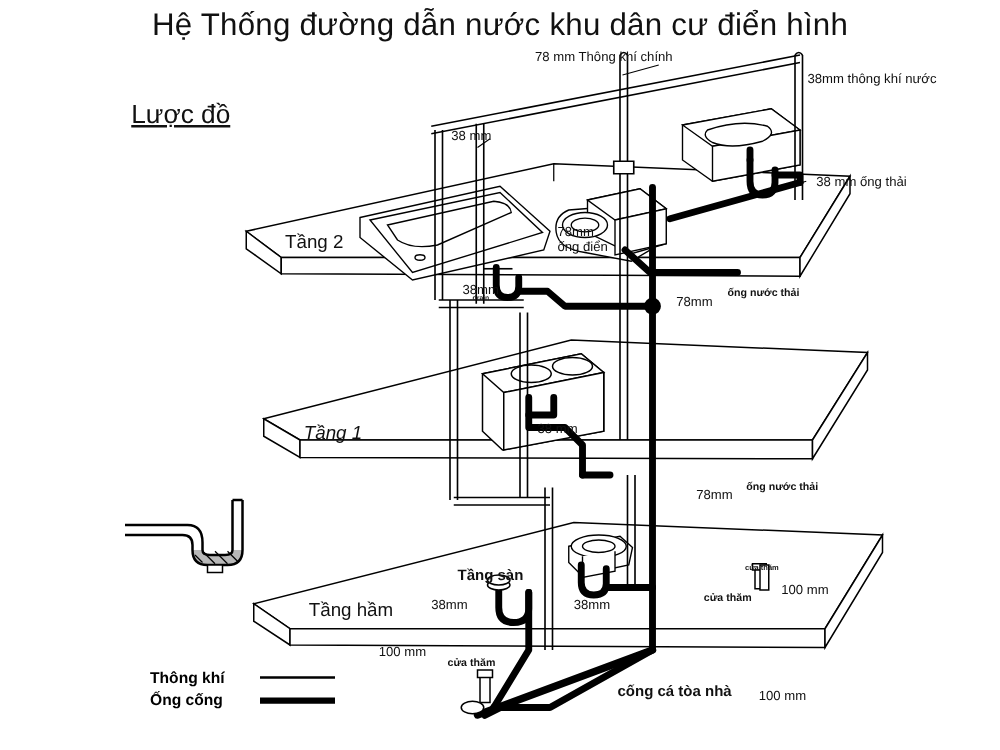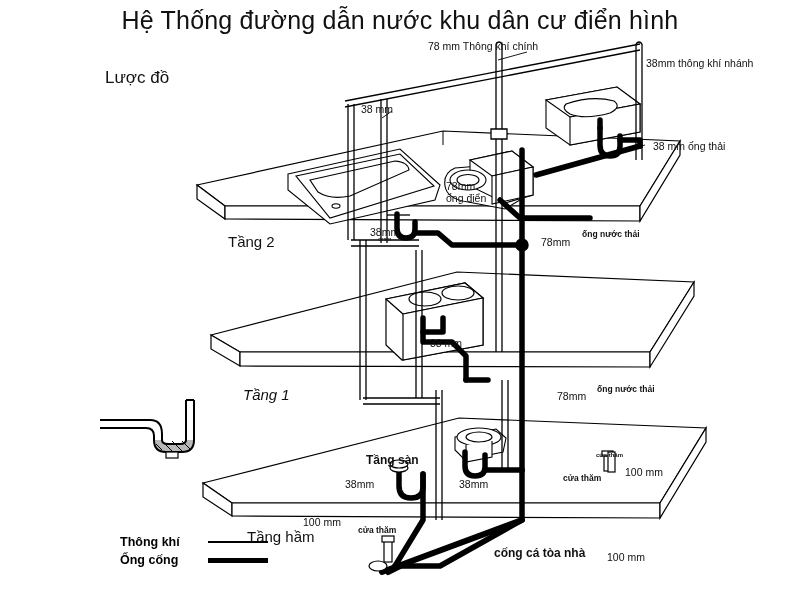--- a/index.html
+++ b/index.html
@@ -9,26 +9,26 @@
     color:#000;overflow:hidden;position:relative;
   }
   #stage{position:absolute;left:0;top:0;width:672px;height:600px;}
   svg#diagram{position:absolute;left:0;top:0;width:800px;height:600px;}
 
   .lbl{position:absolute;white-space:nowrap;color:#111;}
   .title{
     left:0;top:6px;width:800px;text-align:center;
     font-size:25px;font-weight:400;letter-spacing:.2px;
   }
-  .luocdo{left:105px;top:68px;font-size:17px;}
+  .luocdo{left:105px;top:80px;font-size:21px;text-decoration:underline;}
   .note{
     left:93px;top:236px;font-size:15.5px;font-weight:bold;
     line-height:19px;width:190px;white-space:normal;
   }
-  .floor{font-size:15px;margin-top:48px;}
+  .floor{font-size:15px;}
   .f2{left:228px;top:185px;}
   .f1{left:243px;top:338px;font-style:italic;}
   .fb{left:247px;top:480px;}
 
   .dim{font-size:10.5px;font-weight:normal;}
 
   .d-vent-main{left:428px;top:40px;}
   .d-vent-branch{left:646px;top:57px;}
   .d-38-top{left:361px;top:103px;}
   .d-38-thai{left:653px;top:140px;}
@@ -247,21 +247,21 @@
 
   <div class="lbl title">Hệ Thống đường dẫn nước khu dân cư điển hình</div>
   <div class="lbl luocdo">Lược đồ</div>
 
 
   <div class="lbl floor f2">Tầng 2</div>
   <div class="lbl floor f1">Tầng 1</div>
   <div class="lbl floor fb">Tầng hầm</div>
 
   <div class="lbl dim d-vent-main">78 mm Thông khí chính</div>
-  <div class="lbl dim d-vent-branch">38mm thông khí nhánh</div>
+  <div class="lbl dim d-vent-branch">38mm thông khí nước</div>
   <div class="lbl dim d-38-top">38 mm</div>
   <div class="lbl dim d-38-thai">38 mm ống thải</div>
 
   <div class="lbl dim d-78-thoat">
     <span>78mm</span><br>
     <span>ống điển</span>
   </div>
 
   <div class="lbl dim d-38mm-tub">38mm</div>
   <div class="lbl d-drain-sm">drain</div>

